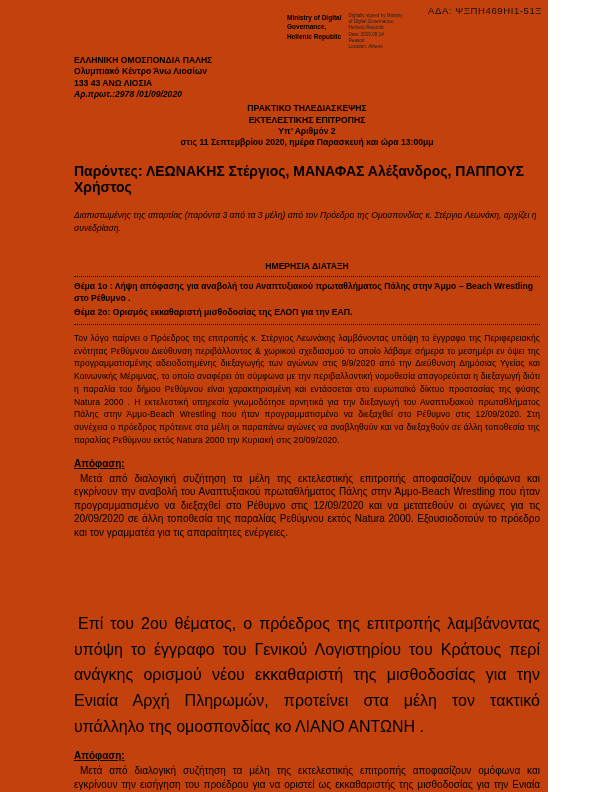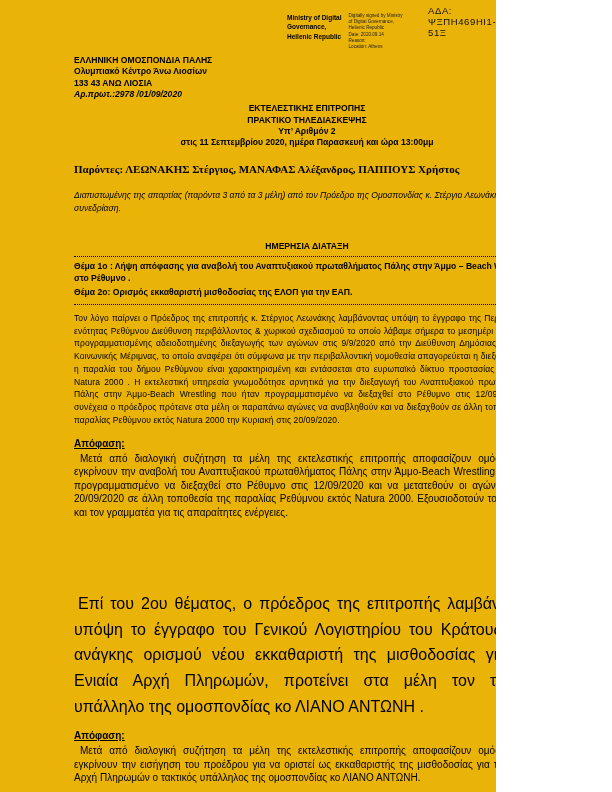--- a/index.html
+++ b/index.html
@@ -1,35 +1,35 @@
 <!DOCTYPE html>
 <html><head>
 <meta charset="utf-8">
 <style>
   html,body{margin:0;padding:0;background:#ffffff;}
   .page{
     position:relative;
-    width:496px;height:792px;
-    background:#eab308;
+    width:548px;height:792px;
+    background:#c2410c;
     font-family:"Liberation Sans", sans-serif;
     color:#000;
     overflow:hidden;
   }
   .ada{
     position:absolute;top:5px;left:428px;
     font-size:9.5px;letter-spacing:0.6px;color:#111;
   }
   .stamp{position:absolute;top:13px;left:287px;display:flex;gap:7px;}
   .stamp-ministry{font-size:6.5px;font-weight:bold;line-height:1.45;color:#000;}
   .stamp-sig{font-size:4.6px;line-height:1.35;color:#222;width:78px;}
   .content{position:absolute;top:55px;left:74px;width:466px;}
   .letterhead{font-size:8.6px;font-weight:bold;line-height:1.32;}
   .letterhead .protocol{font-style:italic;}
   .titleblock{text-align:center;font-weight:bold;font-size:8.6px;line-height:1.32;margin-top:3px;}
-  .attendees{margin-top:14px;font-size:11px;font-weight:bold;font-family:Liberation Serif, serif;}
+  .attendees{margin-top:14px;font-size:14px;font-weight:bold;}
   .attendees .label{font-weight:bold;}
   .quorum{margin-top:14px;font-size:8.6px;font-style:italic;line-height:1.5;}
   .agenda-heading{text-align:center;font-weight:bold;font-size:8.6px;margin-top:26px;}
   .dotline{border-bottom:1.5px dotted #000;height:2px;margin:3px 0 3px 0;}
   .topics{font-weight:bold;font-size:8.6px;line-height:1.45;}
   .topic{margin-bottom:2px;}
   .body-text{margin-top:7px;font-size:8.5px;line-height:1.5;letter-spacing:0.1px;text-align:justify;}
   .decision-label{margin-top:11px;font-weight:bold;text-decoration:underline;font-size:10px;}
   .decision{font-size:10px;line-height:1.35;margin-top:3px;text-indent:6px;text-align:justify;}
   .topic2-body{margin-top:72px;font-size:16px;line-height:1.6;text-indent:4px;text-align:justify;}
@@ -60,22 +60,22 @@
   <div class="content">
 
     <div class="letterhead">
       <div>ΕΛΛΗΝΙΚΗ ΟΜΟΣΠΟΝΔΙΑ ΠΑΛΗΣ</div>
       <div>Ολυμπιακό Κέντρο Άνω Λιοσίων</div>
       <div>133 43 ΑΝΩ ΛΙΟΣΙΑ</div>
       <div class="protocol">Αρ.πρωτ.:2978  /01/09/2020</div>
     </div>
 
     <div class="titleblock">
+      <div>ΠΡΑΚΤΙΚΟ ΤΗΛΕΔΙΑΣΚΕΨΗΣ</div>
       <div>ΕΚΤΕΛΕΣΤΙΚΗΣ ΕΠΙΤΡΟΠΗΣ</div>
-      <div>ΠΡΑΚΤΙΚΟ ΤΗΛΕΔΙΑΣΚΕΨΗΣ</div>
       <div>Υπ’ Αριθμόν 2</div>
       <div>στις 11 Σεπτεμβρίου 2020, ημέρα Παρασκευή  και ώρα 13:00μμ</div>
     </div>
 
     <div class="attendees">
       <span class="label">Παρόντες:</span><span> ΛΕΩΝΑΚΗΣ Στέργιος, ΜΑΝΑΦΑΣ Αλέξανδρος, ΠΑΠΠΟΥΣ Χρήστος</span>
     </div>
 
     <div class="quorum">Διαπιστωμένης της απαρτίας (παρόντα 3 από τα 3 μέλη) από τον Πρόεδρο της Ομοσπονδίας κ. Στέργιο Λεωνάκη, αρχίζει η συνεδρίαση.</div>
 

